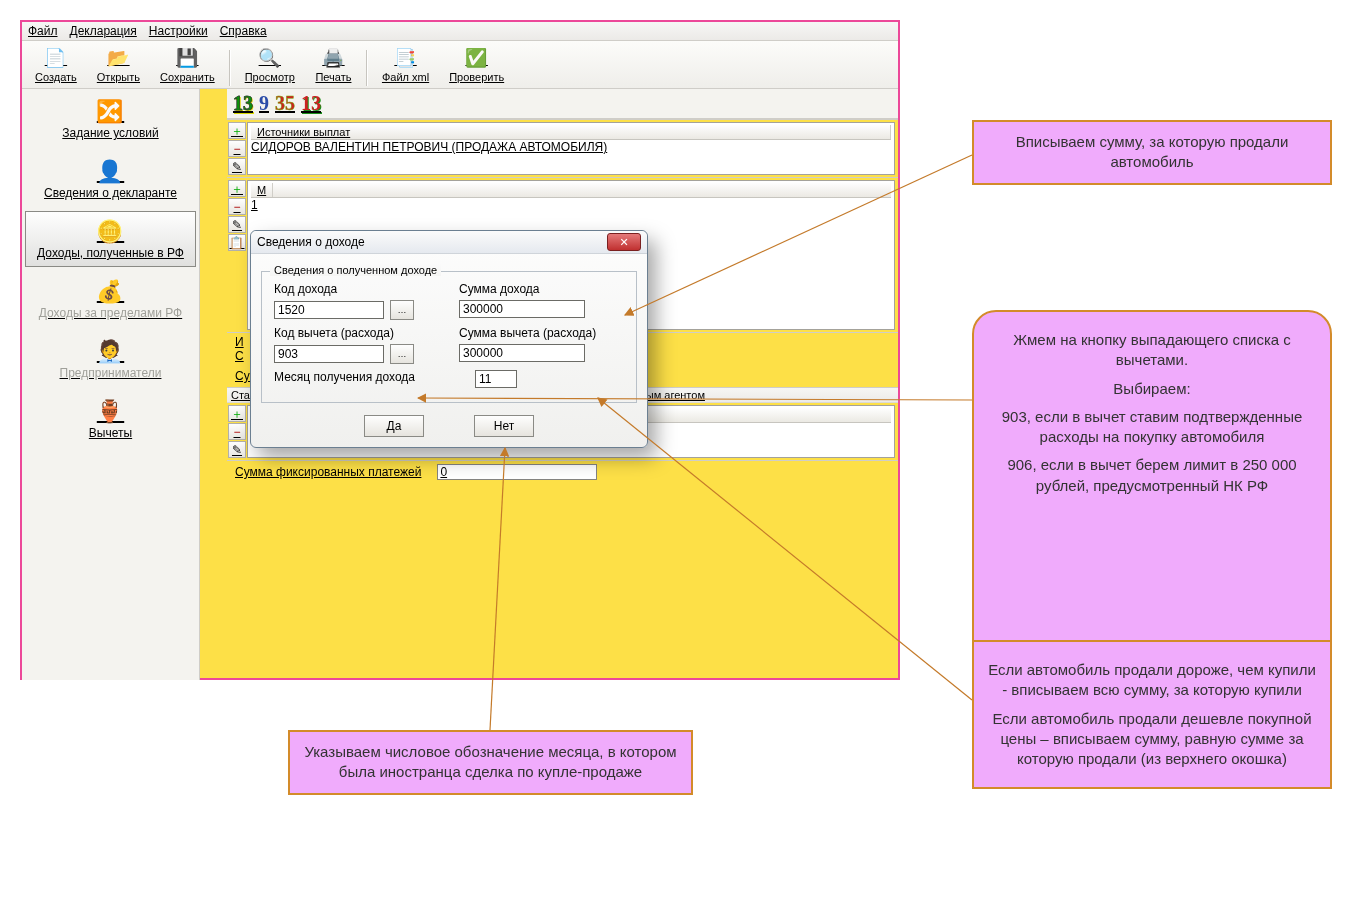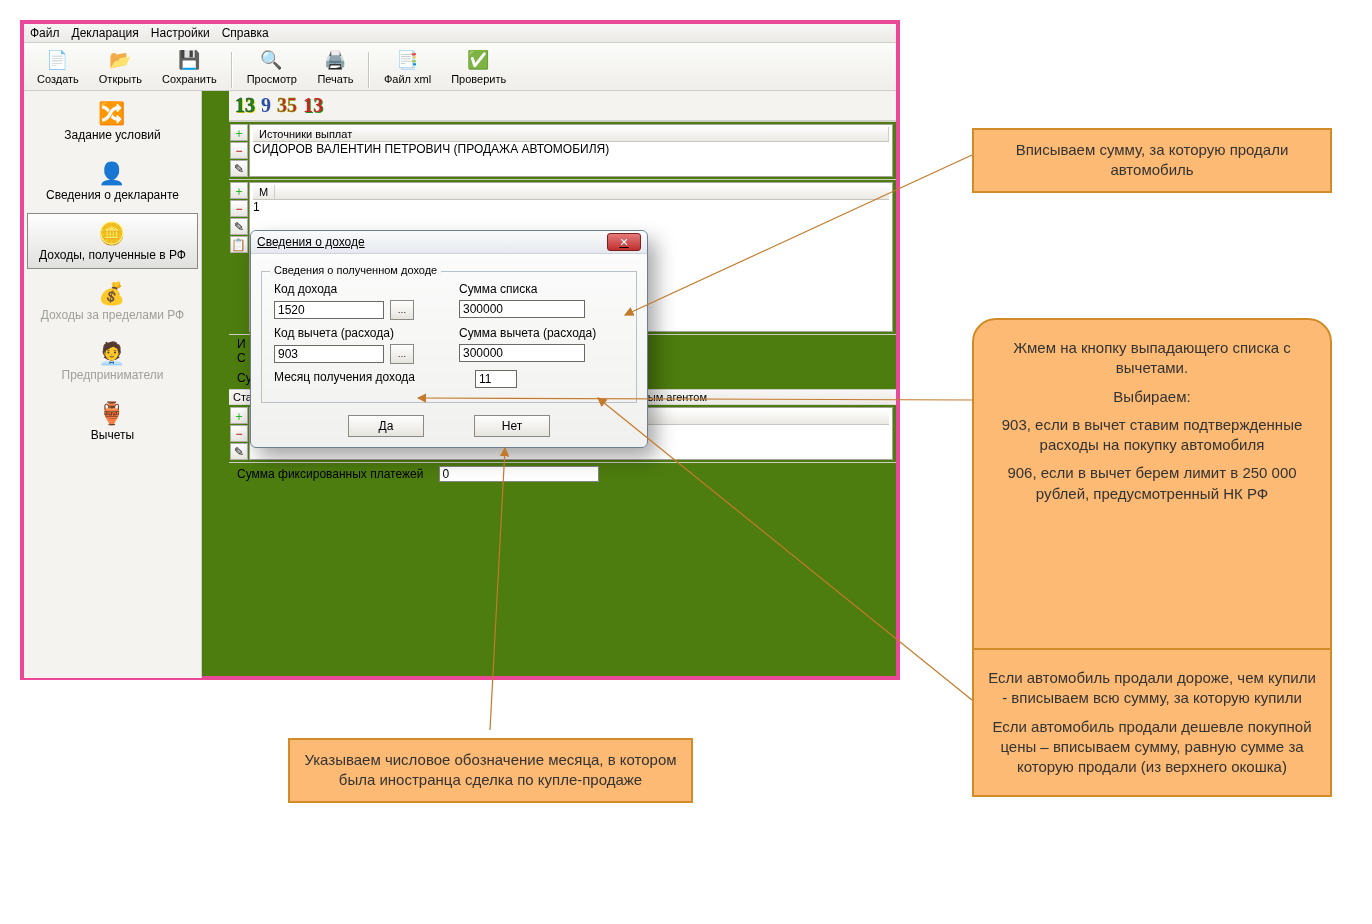--- a/index.html
+++ b/index.html
@@ -1,17 +1,17 @@
 <!DOCTYPE html>
 <html><head>
 <meta charset="utf-8">
 <style>
 * { box-sizing: border-box; margin: 0; padding: 0; }
 body { font-family: Tahoma, Arial, sans-serif; font-size: 12px; background: #fff; width: 1372px; height: 924px; position: relative; }
-.app-window { position: absolute; left: 20px; top: 20px; width: 880px; height: 660px; border: 4px solid #ec4899; background: #4d7c0f; }
+.app-window { position: absolute; left: 20px; top: 20px; width: 880px; height: 660px; border: 2px solid #ec4899; background: #fde047; text-decoration: underline; }
 .menubar { background: linear-gradient(#f6f6f5,#eceae7); border-bottom: 1px solid #cfcdc8; padding: 2px 6px; display: flex; gap: 12px; }
 .menubar span { cursor: default; }
 .toolbar { background: linear-gradient(#fcfcfa,#efeeea); border-bottom: 1px solid #cfcdc8; padding: 2px 4px; display: flex; align-items: flex-end; gap: 2px; }
 .tbtn { display: inline-flex; flex-direction: column; align-items: center; padding: 2px 8px; border: 1px solid transparent; min-width: 55px; }
 .tbtn .tico { width: 24px; height: 24px; display: flex; align-items: center; justify-content: center; font-size: 18px; }
 .tbtn .tlbl { font-size: 11px; margin-top: 1px; }
 .tsep { width: 2px; height: 36px; border-left: 1px solid #c7c5bf; border-right: 1px solid #fff; margin: 0 3px; }
 .body-row { display: flex; height: calc(100% - 65px); }
 .sidebar { width: 178px; border-right: 1px solid #cfcdc8; background: #f4f3ef; display: flex; flex-direction: column; }
 .sitem { display: flex; flex-direction: column; align-items: center; padding: 6px 4px; margin: 2px 3px; border: 1px solid transparent; cursor: default; text-align: center; }
@@ -31,39 +31,39 @@
 .vtools { width: 20px; display: flex; flex-direction: column; gap: 1px; padding: 2px 1px; }
 .vbtn { width: 18px; height: 17px; border: 1px solid #b2b0aa; background: linear-gradient(#fefefe,#e8e6e0); display: flex; align-items: center; justify-content: center; font-size: 12px; line-height: 1; }
 .list-area { flex: 1; background: #fff; border: 1px solid #a4a29b; margin: 2px 3px 2px 0; min-height: 38px; padding: 2px 3px; font-size: 12px; }
 .table-header { display: flex; background: linear-gradient(#fefefe,#ebe9e3); border-bottom: 1px solid #c7c5bf; }
 .th { padding: 1px 6px; border-right: 1px solid #d0cec8; font-size: 11px; }
 .info-lines { padding: 2px 8px; }
 .sum-tax { display: flex; align-items: center; gap: 16px; padding: 3px 8px; }
 .sum-tax input { width: 160px; border: 1px solid #858481; padding: 0 2px; font: inherit; }
 
 .dialog { position: absolute; left: 250px; top: 230px; width: 398px; background: linear-gradient(#fdfdfd,#f0f0ee); border: 1px solid #6b7f91; box-shadow: 8px 10px 20px rgba(0,0,0,.35); border-radius: 6px; }
-.dlg-titlebar { background: linear-gradient(#fbfbfb,#e5e9ef); padding: 2px 6px; display: flex; align-items: center; font-size: 12px; border-bottom: 1px solid #cfd4da; border-radius: 6px 6px 0 0; text-decoration: underline; }
+.dlg-titlebar { background: linear-gradient(#fbfbfb,#e5e9ef); padding: 2px 6px; display: flex; align-items: center; font-size: 12px; border-bottom: 1px solid #cfd4da; border-radius: 6px 6px 0 0; }
 .dlg-titlebar .spacer { flex: 1; }
 .dlg-close { width: 34px; height: 18px; background: linear-gradient(#e57a7a,#c03030); border: 1px solid #7a2020; border-radius: 3px; color: #fff; font-size: 11px; display: flex; align-items: center; justify-content: center; }
 .dlg-body { padding: 6px 10px 10px; }
 .groupbox { border: 1px solid #b8c0c8; padding: 10px 12px 8px; margin-bottom: 8px; position: relative; margin-top: 11px; }
 .gb-legend { position: absolute; top: -8px; left: 8px; background: linear-gradient(#fbfbfb,#f5f5f3); padding: 0 4px; font-size: 11px; }
 .field-row { display: flex; gap: 20px; margin-bottom: 6px; }
 .fcol { flex: 1; }
 .flabel { font-size: 12px; margin-bottom: 4px; }
 .frow2 { display: flex; align-items: center; gap: 6px; }
 .tin { border: 1px solid #6b6b66; padding: 1px 3px; font: inherit; background: #fff; }
 .tin.wcode { width: 110px; }
 .tin.wsum { width: 126px; }
 .tin.wmonth { width: 42px; }
 .pick { width: 24px; height: 20px; border: 1px solid #8a8a85; background: linear-gradient(#fefefe,#e6e4de); font-size: 9px; display: flex; align-items: center; justify-content: center; }
 .dlg-btns { display: flex; justify-content: center; gap: 50px; padding-top: 4px; }
-.dbtn { width: 76px; height: 22px; border: 1px solid #8a8a85; background: linear-gradient(#fefefe,#e6e4de); font: inherit; }
-
-.callout { position: absolute; border: 2px solid #d38b2a; background: #fdba74; padding: 10px 14px; text-align: center; font-size: 15px; color: #333; line-height: 1.35; margin-top: 8px; }
+.dbtn { width: 60px; height: 22px; border: 1px solid #8a8a85; background: linear-gradient(#fefefe,#e6e4de); font: inherit; }
+
+.callout { position: absolute; border: 2px solid #d38b2a; background: #f0abfc; padding: 10px 14px; text-align: center; font-size: 15px; color: #333; line-height: 1.35; }
 .co1 { left: 972px; top: 120px; width: 360px; }
 .co2 { left: 972px; top: 310px; width: 360px; height: 355px; border-radius: 24px; }
 .co3 { left: 972px; top: 640px; width: 360px; }
 .co4 { left: 288px; top: 730px; width: 405px; }
 .co2 p, .co3 p { margin: 8px 0; }
 
 svg.arrows { position: absolute; left: 0; top: 0; width: 1372px; height: 924px; pointer-events: none; }
 svg.arrows line { stroke: #c47a2a; stroke-width: 1.2; }
 </style>
 </head>
@@ -220,21 +220,21 @@
       <div class="gb-legend">Сведения о полученном доходе</div>
       <div class="field-row">
         <div class="fcol">
           <div class="flabel">Код дохода</div>
           <div class="frow2">
             <input class="tin wcode" value="1520" style="">
             <button class="pick">…</button>
           </div>
         </div>
         <div class="fcol">
-          <div class="flabel">Сумма списка</div>
+          <div class="flabel">Сумма дохода</div>
           <input class="tin wsum" value="300000" style="">
         </div>
       </div>
       <div class="field-row">
         <div class="fcol">
           <div class="flabel">Код вычета (расхода)</div>
           <div class="frow2">
             <input class="tin wcode" value="903" style="">
             <button class="pick">…</button>
           </div>

